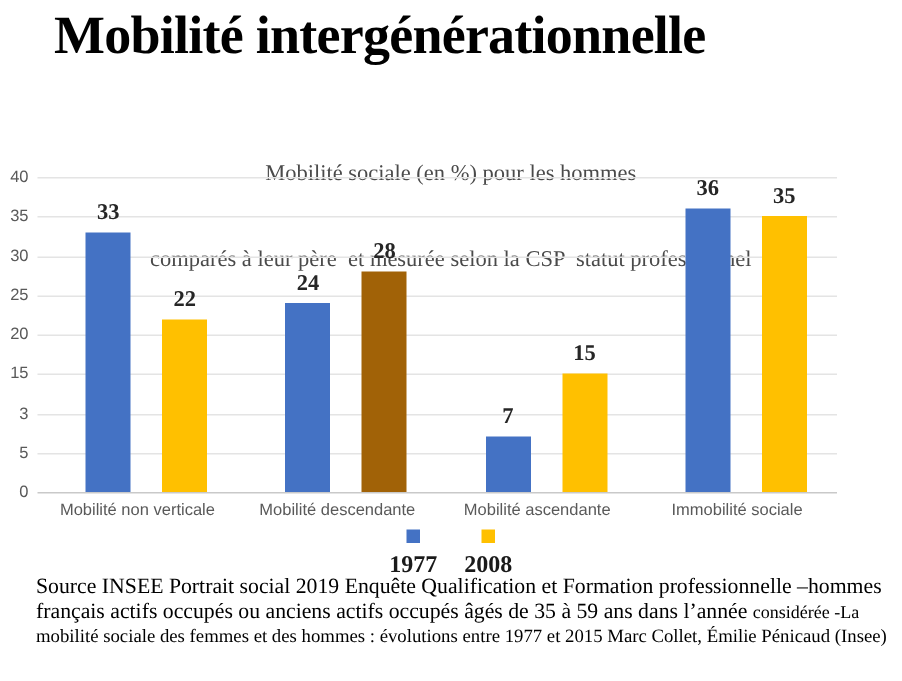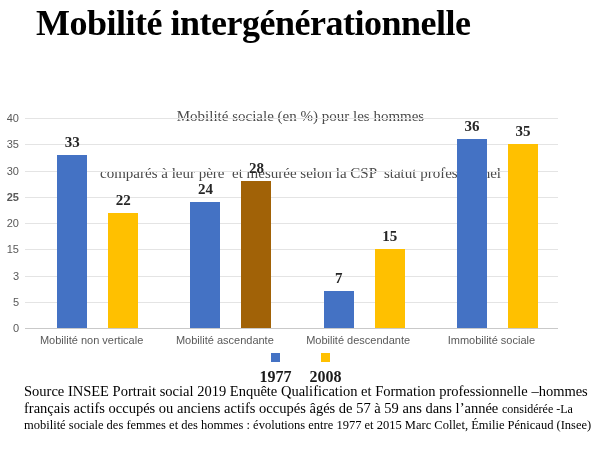--- a/index.html
+++ b/index.html
@@ -164,21 +164,21 @@
     <div>Mobilité sociale (en %) pour les hommes</div>
     <div>comparés à leur père  et mesurée selon la CSP  statut professionnel</div>
   </div>
 
   <div class="y-axis">
       <div class="y-tick" style="top: 203px;">0</div>
       <div class="y-tick" style="top: 176.75px;">5</div>
       <div class="y-tick" style="top: 150.5px;">3</div>
       <div class="y-tick" style="top: 124.25px;">15</div>
       <div class="y-tick" style="top: 98px;">20</div>
-      <div class="y-tick" style="top: 71.75px; font-weight: bold;">25</div>
+      <div class="y-tick" style="top: 71.75px;">25</div>
       <div class="y-tick" style="top: 45.5px;">30</div>
       <div class="y-tick" style="top: 19.25px;">35</div>
       <div class="y-tick" style="top: -7px;">40</div>
     </div>
 
   <div class="plot-area">
       <div class="gridline" style="top: 183.75px;"></div>
       <div class="gridline" style="top: 157.5px;"></div>
       <div class="gridline" style="top: 131.25px;"></div>
       <div class="gridline" style="top: 105px;"></div>
@@ -215,35 +215,35 @@
           <div class="bar-label">36</div>
         </div>
         <div class="bar-col" style="height: 183.75px; background: rgb(255, 192, 0);">
           <div class="bar-label">35</div>
         </div>
       </div>
     </div>
 
   <div class="x-labels">
       <div class="x-label">Mobilité non verticale</div>
+      <div class="x-label">Mobilité descendante</div>
       <div class="x-label">Mobilité ascendante</div>
-      <div class="x-label">Mobilité descendante</div>
       <div class="x-label">Immobilité sociale</div>
     </div>
 
   <div class="legend">
       <div class="legend-item">
         <div class="legend-swatch" style="background: rgb(68, 114, 196);"></div>
         <div class="legend-label">1977</div>
       </div>
       <div class="legend-item">
         <div class="legend-swatch" style="background: rgb(255, 192, 0);"></div>
         <div class="legend-label">2008</div>
       </div>
     </div>
 
   <div class="source">
     <div class="src-line">Source INSEE Portrait social 2019  Enquête Qualification et Formation professionnelle –hommes</div>
-    <div class="src-line"><span>français actifs occupés ou anciens actifs occupés âgés de 57 à 59 ans dans l’année </span><span class="small">considérée  -La</span></div>
+    <div class="src-line"><span>français actifs occupés ou anciens actifs occupés âgés de 35 à 59 ans dans l’année </span><span class="small">considérée  -La</span></div>
     <div class="src-line line3">mobilité sociale des femmes et des hommes : évolutions entre 1977 et 2015 Marc Collet, Émilie Pénicaud (Insee)</div>
   </div>
 
 </div>
 
 </body></html>

